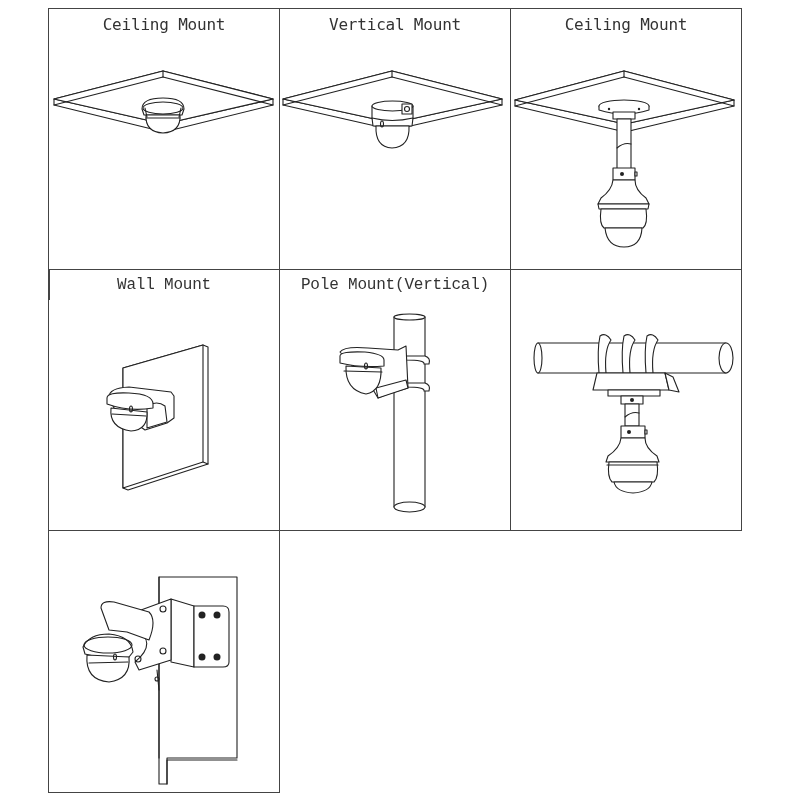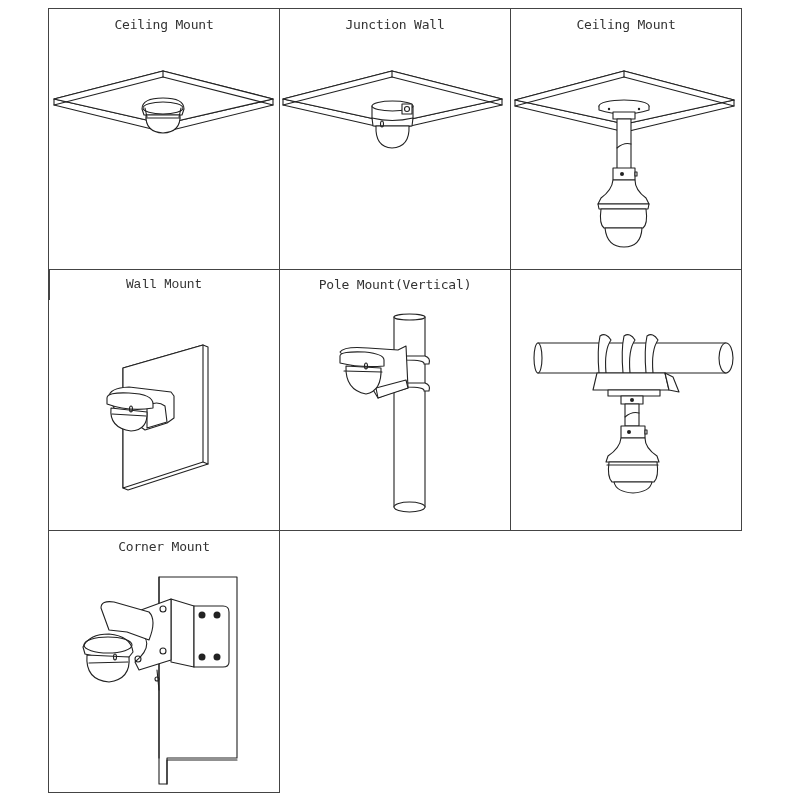--- a/index.html
+++ b/index.html
@@ -1,18 +1,18 @@
 <!DOCTYPE html>
 <html><head>
   <meta charset="utf-8">
   <style>
     html, body { margin: 0; padding: 0; background: #ffffff; }
     body { width: 800px; height: 800px; position: relative; overflow: hidden; font-family: "DejaVu Sans Mono", monospace; }
     .cell { position: absolute; box-sizing: border-box; background: #fff; }
-    .hdr { position: absolute; left: 0; right: 0; top: 0; height: 31px; display: flex; align-items: center; justify-content: center; font-size: 13px; color: #333; letter-spacing: -0.2px; }
+    .hdr { position: absolute; left: 0; right: 0; top: 0; height: 31px; display: flex; align-items: center; justify-content: center; font-size: 16px; color: #333; letter-spacing: -0.2px; }
     .hline { position: absolute; background: #444; height: 1.6px; }
     .vline { position: absolute; background: #444; width: 1.6px; }
     .pic { position: absolute; left: 0; top: 31px; }
     svg { display: block; }
     svg .s { fill: #fff; stroke: #222; stroke-width: 1.1; stroke-linejoin: round; stroke-linecap: round; }
     svg .t { fill: none; stroke: #222; stroke-width: 1.1; stroke-linejoin: round; stroke-linecap: round; }
     svg .d { fill: #222; stroke: none; }
   </style>
 </head>
 <body>
@@ -45,21 +45,21 @@
         <path class="s" d="M97,75 Q96,92 114,93 Q132,92 131,75 Z"></path>
         <line class="t" x1="97" y1="78" x2="131" y2="78"></line>
         <line class="t" x1="96" y1="68" x2="98" y2="77"></line>
         <line class="t" x1="132" y1="68" x2="130" y2="77"></line>
       </g>
     </svg>
   </div>
 </div>
 
 <div class="cell" style="left:280px; top:9px; width:230px; height:260px;">
-  <div class="hdr">Junction Wall</div>
+  <div class="hdr">Vertical Mount</div>
   <div class="pic">
     <svg width="230" height="230" viewBox="0 0 230 230">
       <polygon class="s" points="3,59 112,31 222,59 113,90"></polygon>
       <polygon class="s" points="3,59 3,65 113,90 222,65 222,59 113,83"></polygon>
       <polygon class="s" points="3,59 112,31 222,59 113,83"></polygon>
       <line class="t" x1="112" y1="31" x2="112" y2="37"></line>
       <line class="t" x1="112" y1="37" x2="3" y2="65"></line>
       <line class="t" x1="112" y1="37" x2="222" y2="65"></line>
       <g>
         <path class="s" d="M92,66 L92,78 Q92,83 112,83 Q133,83 133,78 L133,66 Z"></path>
@@ -129,21 +129,21 @@
         <path class="s" d="M58,98 Q58,92 80,93 Q104,94 104,104 L104,108 Q80,112 58,104 Z"></path>
         <path class="s" d="M62,108 Q60,128 82,131 Q99,130 98,112 Z"></path>
         <line class="t" x1="63" y1="114" x2="97" y2="116"></line>
         <ellipse class="t" cx="82" cy="109" rx="1.5" ry="3"></ellipse>
       </g>
     </svg>
   </div>
 </div>
 
 <div class="cell" style="left:280px; top:300px; width:230px; height:230px;">
-  <div class="hdr" style="top:-31px;">Pole Mount(Vertical)</div>
+  <div class="hdr" style="top:-31px;font-family:Liberation Mono, monospace;">Pole Mount(Vertical)</div>
   <div class="pic" style="top:0;">
     <svg width="230" height="230" viewBox="0 0 230 230">
       <g>
         <rect class="s" x="114" y="17" width="31" height="190"></rect>
         <ellipse class="s" cx="129.5" cy="17" rx="15.5" ry="3"></ellipse>
         <ellipse class="s" cx="129.5" cy="207" rx="15.5" ry="5"></ellipse>
       </g>
       <g>
         <path class="s" d="M126,56 L145,56 Q151,58 149,64 L144,64 Q145,60 126,60 Z"></path>
         <path class="s" d="M126,83 L145,83 Q151,85 149,91 L144,91 Q145,87 126,87 Z"></path>
@@ -195,21 +195,20 @@
       <g>
         <path class="s" d="M98,162 Q96,177 101,182 L143,182 Q148,177 146,162 Z"></path>
         <line class="t" x1="96" y1="165" x2="147" y2="165"></line>
         <path class="s" d="M103,182 Q105,192 122,193 Q139,192 141,182 Z"></path>
       </g>
     </svg>
   </div>
 </div>
 
 <div class="cell" style="left:49px; top:531px; width:230px; height:261px;">
-  <div class="hdr">Corner Mount</div>
   <div class="pic" style="top:31px;">
     <svg width="230" height="230" viewBox="0 0 230 230">
       <g>
         <polygon class="s" points="110,15 188,15 188,196 118,196 118,222 110,222"></polygon>
         <line class="t" x1="110" y1="196" x2="110" y2="15"></line>
         <polyline class="t" points="118,222 118,198 188,198"></polyline>
       </g>
       <g>
         <polygon class="s" points="122,37 145,44 145,105 122,100"></polygon>
         <path class="s" d="M145,44 L174,44 Q180,44 180,50 L180,100 Q180,105 174,105 L145,105 Z"></path>

